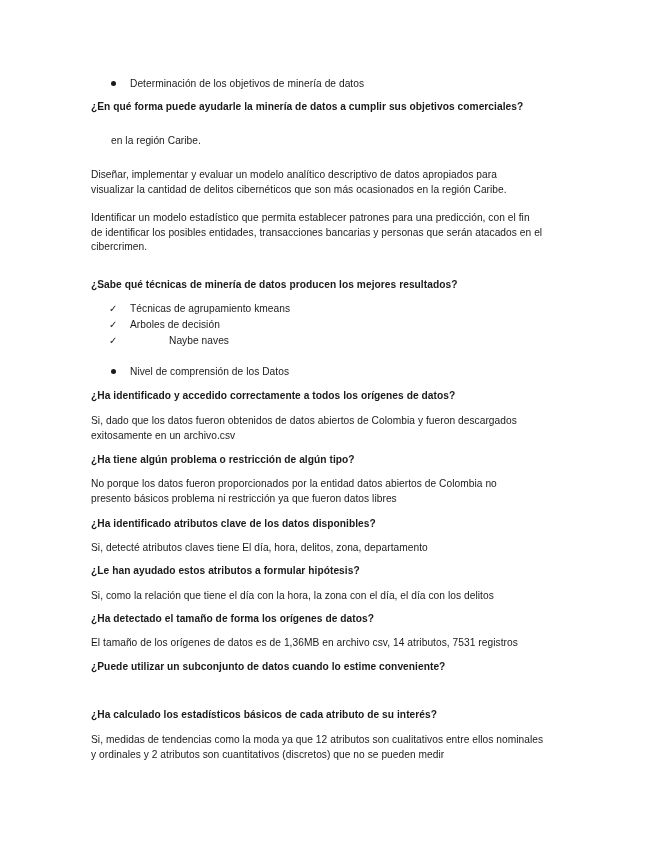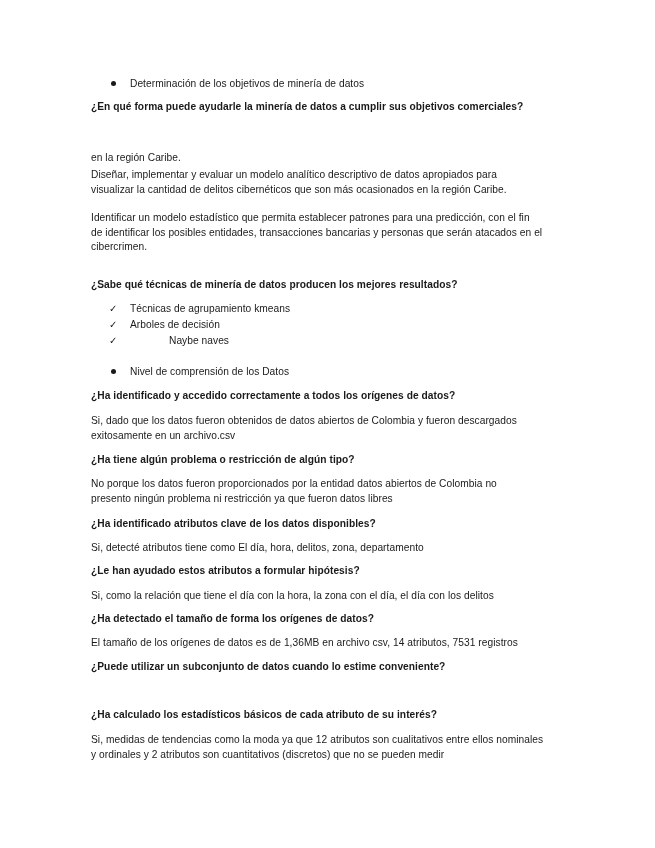--- a/index.html
+++ b/index.html
@@ -53,21 +53,21 @@
 </head>
 <body>
 
 <div class="page">
 
   <span class="bullet" style="top:81px;"></span>
   <div class="el indent" style="top:77px;">Determinación de los objetivos de minería de datos</div>
 
   <div class="el q" style="top:100px;">¿En qué forma puede ayudarle la minería de datos a cumplir sus objetivos comerciales?</div>
 
-  <div class="el" style="top:151px;">en la región Caribe.</div>
+  <div class="el" style="top:134px;margin-left:20px;">en la región Caribe.</div>
 
   <div class="el" style="top:168px;">Diseñar, implementar y evaluar un modelo analítico descriptivo de datos apropiados para</div>
   <div class="el" style="top:183px;">visualizar la cantidad de delitos cibernéticos que son más ocasionados en la región Caribe.</div>
 
   <div class="el" style="top:211px;">Identificar un modelo estadístico que permita establecer patrones para una predicción, con el fin</div>
   <div class="el" style="top:226px;">de identificar los posibles entidades, transacciones bancarias y personas que serán atacados en el</div>
   <div class="el" style="top:240px;text-align:center;">cibercrimen.</div>
 
   <div class="el q" style="top:278px;">¿Sabe qué técnicas de minería de datos producen los mejores resultados?</div>
 
@@ -80,24 +80,24 @@
 
   <span class="bullet" style="top:369px;"></span>
   <div class="el indent" style="top:365px;">Nivel de comprensión de los Datos</div>
 
   <div class="el q" style="top:389px;">¿Ha identificado y accedido correctamente a todos los orígenes de datos?</div>
   <div class="el" style="top:414px;">Si, dado que los datos fueron obtenidos de datos abiertos de Colombia y fueron descargados</div>
   <div class="el" style="top:429px;">exitosamente en un archivo.csv</div>
 
   <div class="el q" style="top:453px;">¿Ha tiene algún problema o restricción de algún tipo?</div>
   <div class="el" style="top:477px;">No porque los datos fueron proporcionados por la entidad datos abiertos de Colombia no</div>
-  <div class="el" style="top:492px;">presento ningún problema ni restricción ya que fueron datos libres</div>
+  <div class="el" style="top:492px;">presento básicos problema ni restricción ya que fueron datos libres</div>
 
   <div class="el q" style="top:517px;">¿Ha identificado atributos clave de los datos disponibles?</div>
-  <div class="el" style="top:541px;">Si, detecté atributos tiene como El día, hora, delitos, zona, departamento</div>
+  <div class="el" style="top:541px;">Si, detecté atributos claves tiene El día, hora, delitos, zona, departamento</div>
 
   <div class="el q" style="top:564px;">¿Le han ayudado estos atributos a formular hipótesis?</div>
   <div class="el" style="top:589px;">Si, como la relación que tiene el día con la hora, la zona con el día, el día con los delitos</div>
 
   <div class="el q" style="top:612px;">¿Ha detectado el tamaño de forma los orígenes de datos?</div>
   <div class="el" style="top:636px;">El tamaño de los orígenes de datos es de 1,36MB en archivo csv, 14 atributos, 7531 registros</div>
 
   <div class="el q" style="top:660px;">¿Puede utilizar un subconjunto de datos cuando lo estime conveniente?</div>
 
   <div class="el q" style="top:708px;">¿Ha calculado los estadísticos básicos de cada atributo de su interés?</div>

